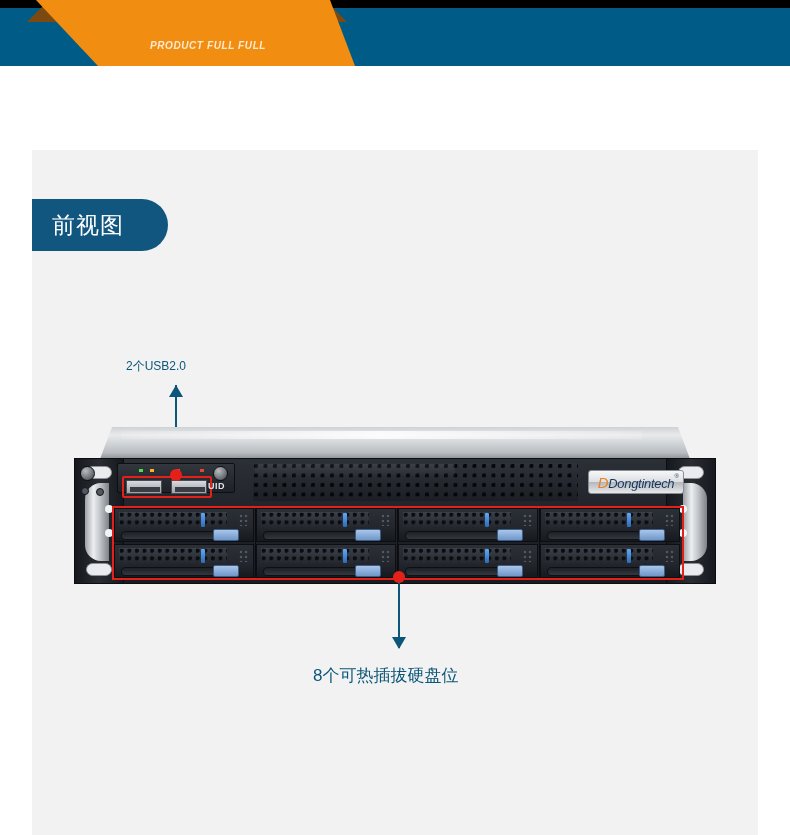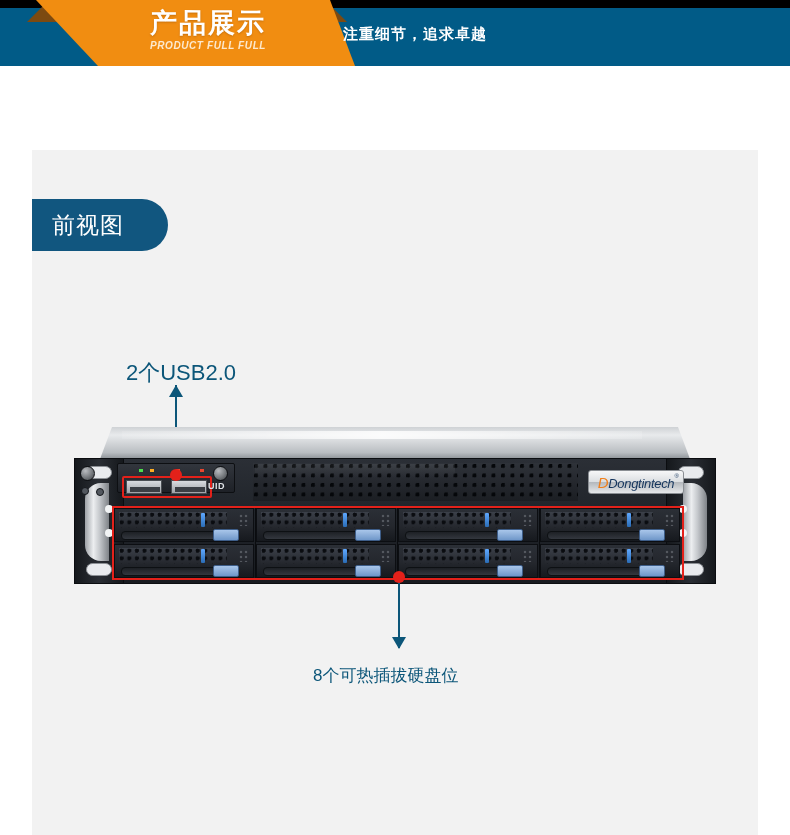--- a/index.html
+++ b/index.html
@@ -112,21 +112,21 @@
     padding-left: 20px;
     box-sizing: border-box;
     letter-spacing: 1px;
   }
 
   
   .callout-usb-text {
     position: absolute;
     left: 126px; top: 358px;
     color: #0c5679;
-    font-size: 22px;
+    font-size: 12px;
     white-space: nowrap;
   }
   .callout-usb-line {
     position: absolute;
     left: 175px; top: 385px;
     width: 2px; height: 90px;
     background: #0c5679;
   }
   .callout-usb-arrow {
     position: absolute;
@@ -442,23 +442,21 @@
 </style>
 </head>
 <body>
 
 <div class="header">
   <div class="header-blue"></div>
   <div class="header-topbar"></div>
   <div class="fold-left"></div>
   <div class="fold-right"></div>
   <div class="ribbon"></div>
-  <div class="ribbon-title">产品展示</div>
   <div class="ribbon-sub">PRODUCT FULL FULL</div>
-  <div class="header-slogan">注重细节，追求卓越</div>
 </div>
 
 <div class="panel"></div>
 
 <div class="view-pill">前视图</div>
 
 <div class="callout-usb-text">2个USB2.0</div>
 <div class="callout-usb-line"></div>
 <div class="callout-usb-arrow"></div>
 

